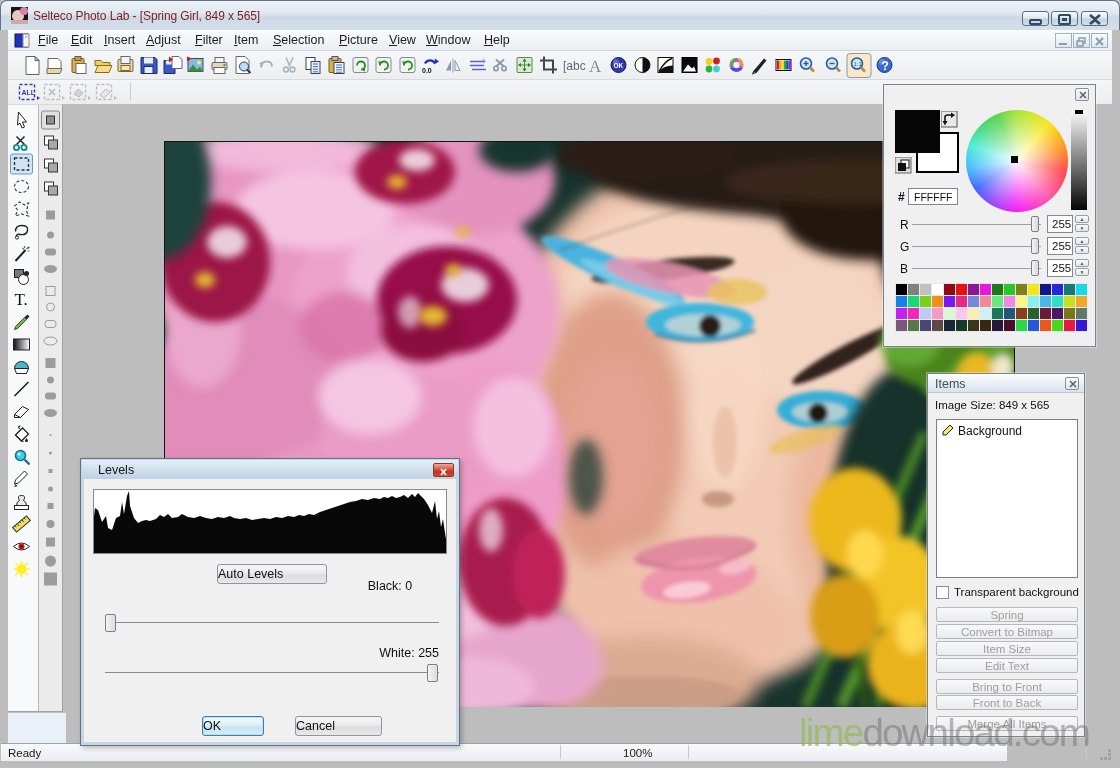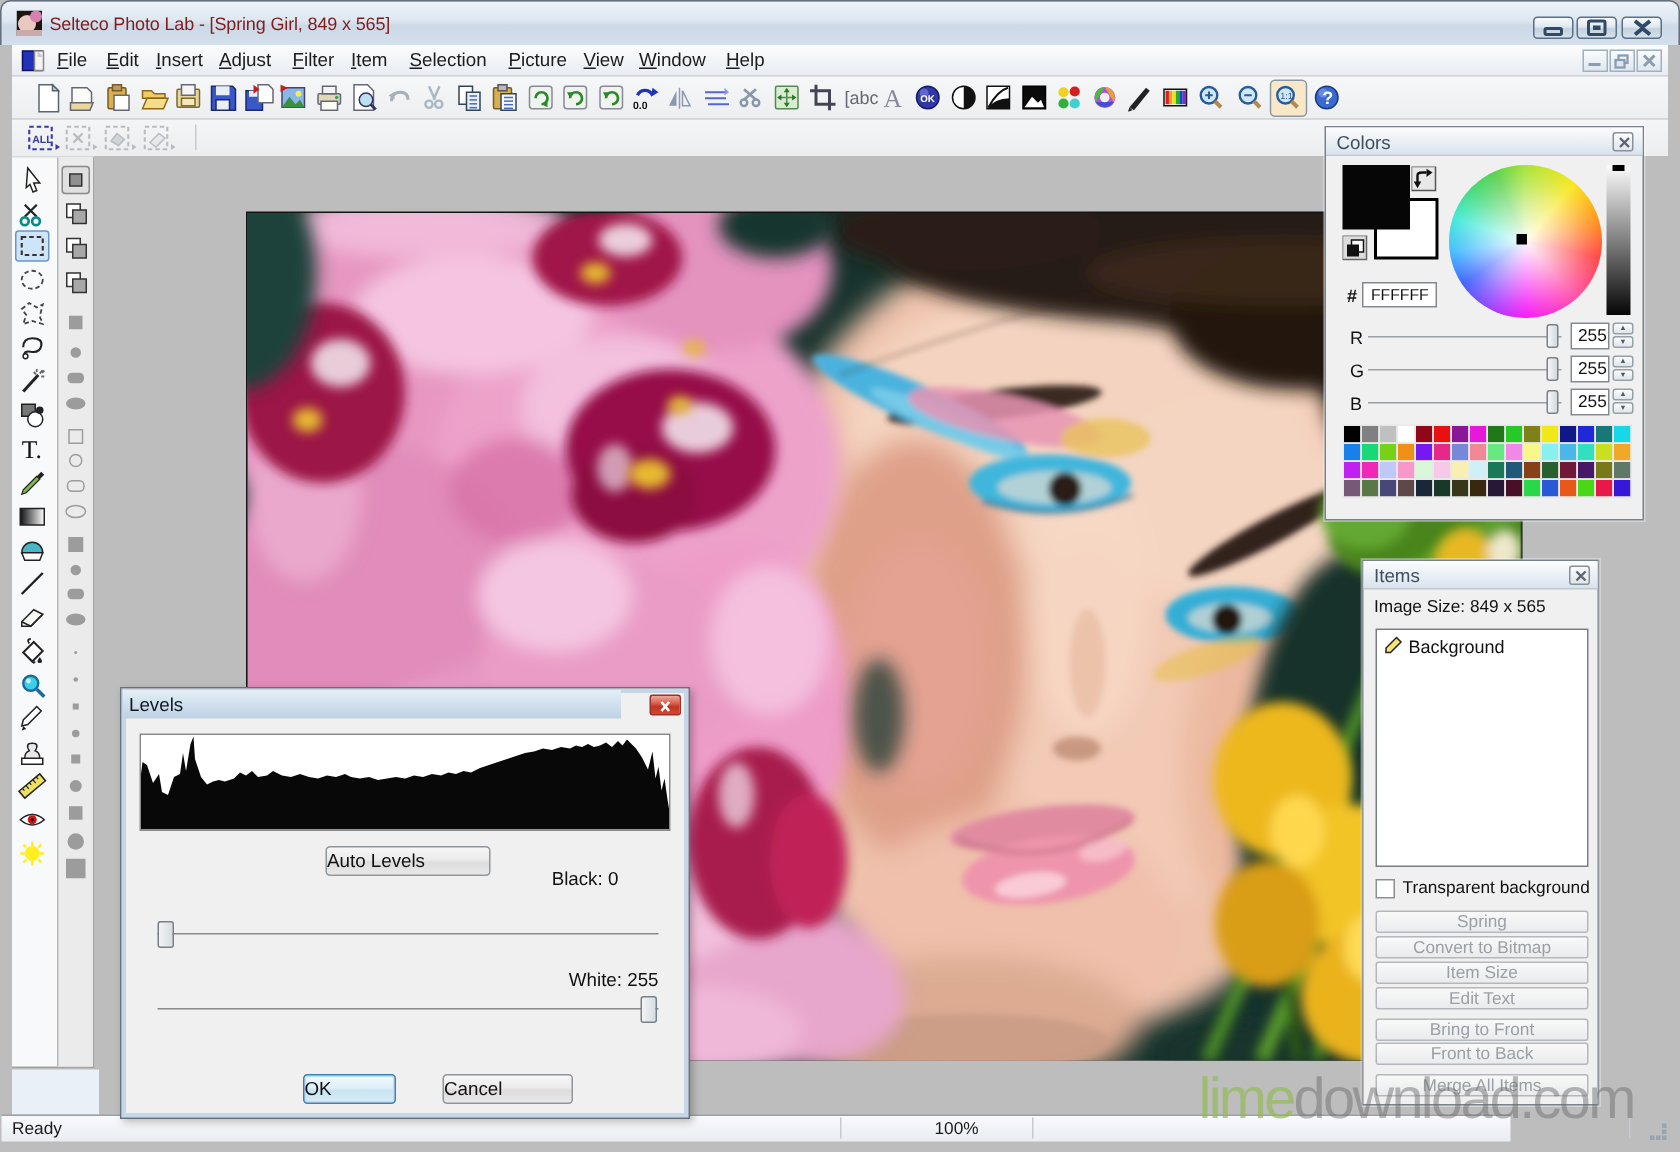--- a/index.html
+++ b/index.html
@@ -31,33 +31,33 @@
 
 #statusbar{left:1px;top:743px;width:1006px;height:18px;background:linear-gradient(#f8fafc,#e9edf1);border-top:1px solid #9aa2aa;font-size:11.5px;color:#1a1a1a}
 .sep{top:745px;width:1px;height:14px;background:#c6cacf}
 
 .panel{border:1px solid #79828c;background:#f0f0f0;box-shadow:0 0 0 1px rgba(255,255,255,.35)}
 .ptitle{position:absolute;left:0;top:0;right:0;height:19px;background:linear-gradient(#fcfdfe,#d9e3ed);border-bottom:1px solid #c0c8d2;
  font-size:12.5px;color:#3e4e5e;padding:3px 0 0 7px}
 .pclose{position:absolute;top:3px;width:14px;height:13px;border:1px solid #8a9098;border-radius:2px;background:linear-gradient(#fafbfc,#e2e6ea)}
 .pclose svg{position:absolute;left:2px;top:1px}
 #colorsPanel{left:883px;top:84px;width:213px;height:263px}
-#itemsPanel{left:908px;top:373px;width:158px;height:364px}
+#itemsPanel{left:927px;top:373px;width:158px;height:364px}
 
 .cfield{position:absolute;background:#fff;border:1px solid #828890;font-size:11.5px;color:#111}
 .spin{position:absolute;width:14px;height:17px}
 .spin div{position:absolute;left:0;width:14px;height:8px;border:1px solid #96a0aa;border-radius:2px;background:linear-gradient(#fbfcfd,#dfe5ea);font-size:5px;color:#4a5a6a;text-align:center;line-height:7px}
 
 .ibtn{position:absolute;left:8px;width:142px;height:15px;border:1px solid #b4b8bc;border-radius:2px;
  background:linear-gradient(#f9f9f9,#e9ebed);font-size:11.5px;color:#9aa0a6;text-align:center;line-height:14px}
 
 #levels{left:80px;top:458px;width:380px;height:288px;border:1px solid #667180;background:#f0f0f0;
  box-shadow:inset 0 0 0 3px #c5d6e7, 2px 2px 5px rgba(0,0,0,.25)}
-#levelsTitle{position:absolute;left:1px;top:1px;width:332px;height:19px;background:linear-gradient(#e4eef7,#bdd2e4);
- font-size:12.5px;color:#101820;padding:3px 0 0 4px}
+#levelsTitle{position:absolute;left:1px;top:1px;width:376px;height:19px;background:linear-gradient(#e4eef7,#bdd2e4);
+ font-size:12.5px;color:#101820;padding:3px 0 0 16px}
 .dlgbtn{position:absolute;height:20px;border:1px solid #8e959c;border-radius:3px;
  background:linear-gradient(#f7f7f7 0%,#ebebeb 45%,#dddddd 55%,#e8e8e8 100%);
  font-size:12.5px;color:#101010;text-align:left;line-height:19px}
 
 #wm{left:799px;top:711px;font-size:38.5px;font-weight:normal;letter-spacing:-1.8px;white-space:nowrap;z-index:90}
 #wm .g{color:rgba(148,186,88,.72)}
 #wm .d{color:rgba(108,108,108,.48)}
 </style>
 </head>
 <body>
@@ -627,21 +627,20 @@
           <rect x="7" y="7" width="3" height="3" fill="none"></rect>
           <rect x="11" y="3" width="3" height="3"></rect>
         </g>
       </svg>
  </div>
  <div class="abs sep" style="left:560px"></div>
  <div class="abs sep" style="left:688px"></div>
  <div class="abs sep" style="left:1086px"></div>
 
  <div class="abs panel" id="colorsPanel">
-  <div class="ptitle">Colors</div>
   <div class="pclose" style="right:6px">
         <svg width="10" height="10">
           <path d="M2 2 L8 8 M8 2 L2 8" stroke="#5a6672" stroke-width="1.6"></path>
         </svg>
       </div>
   <div class="abs" style="left:32px;top:47px;width:43px;height:41px;background:#fff;border:2px solid #000"></div>
   <div class="abs" style="left:11px;top:25px;width:45px;height:43px;background:#060606"></div>
   <svg class="abs" style="left:57px;top:26px" width="17" height="17">
         <rect x="0" y="0" width="16" height="16" fill="#e8e8e8" stroke="#555"></rect>
         <path d="M4 11 V6 Q4 4 7 4 H10" fill="none" stroke="#111" stroke-width="1.6"></path>

